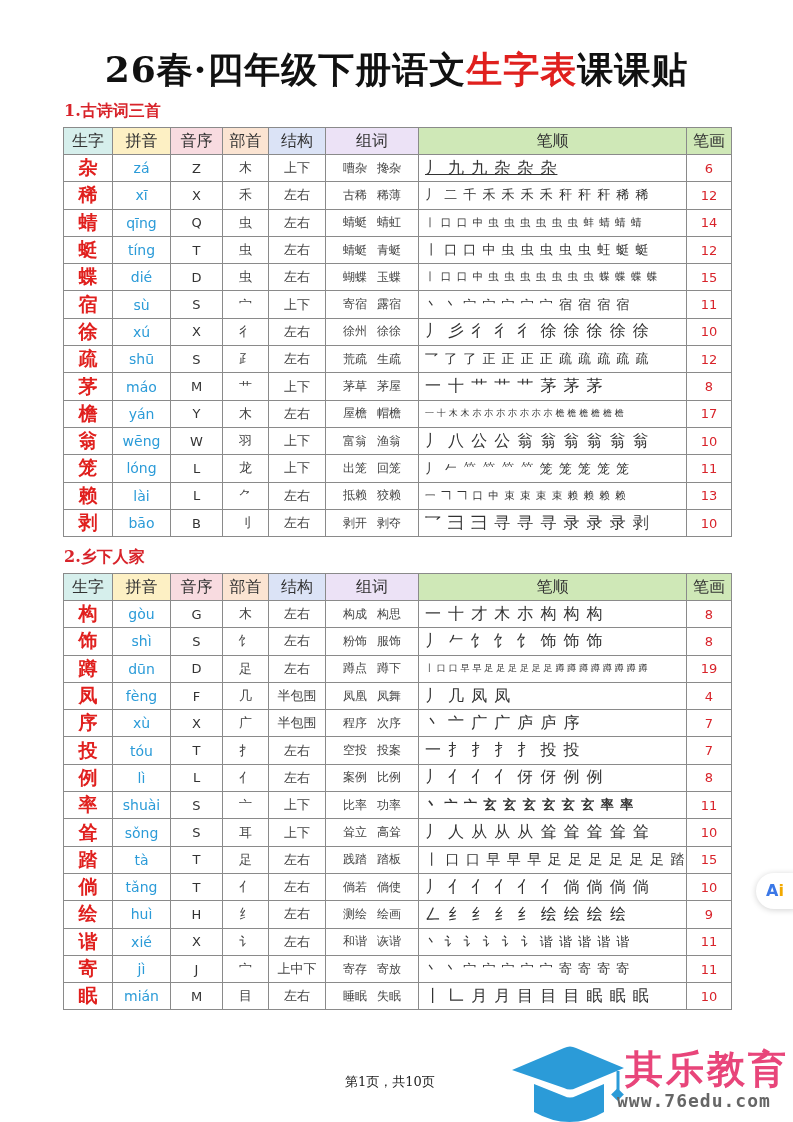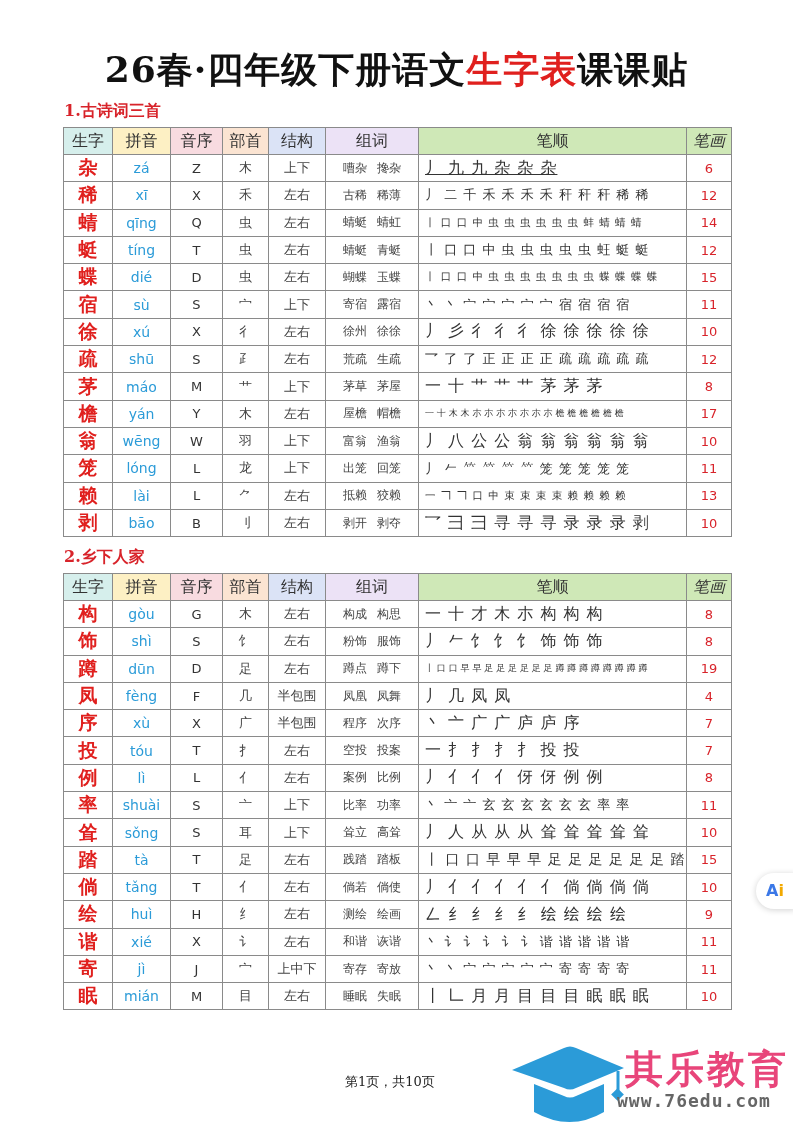--- a/index.html
+++ b/index.html
@@ -18,21 +18,21 @@
   .char-table th { height:26px; font-family:"DejaVu Serif", serif; font-weight:normal;
            font-size:16px; color:#333; }
   .char-table td { height:26.3px; }
   th.h-char { background:#d6efec; }
   th.h-pinyin { background:#fdf0c4; }
   th.h-index { background:#f8dbe0; }
   th.h-radical { background:#fbe4d2; }
   th.h-structure { background:#dbe3f6; }
   th.h-words { background:#ece2f6; }
   th.h-order { background:#cfe8b7; }
-  th.h-count { background:#cfe8b7;font-style:italic; }
+  th.h-count { background:#cfe8b7; }
   td.c-char { color:#e0201e; font-size:19px; font-weight:bold; font-family:"DejaVu Serif", serif; }
   td.c-pinyin { color:#2b9bd8; font-size:14px; }
   td.c-index { color:#333; font-size:13px; }
   td.c-radical { color:#444; font-size:13px; font-family:"DejaVu Serif", serif; }
   td.c-structure { color:#444; font-size:13px; font-family:"DejaVu Serif", serif; }
   td.c-words { color:#444; font-size:12px; font-family:"DejaVu Serif", serif; word-spacing:6px; }
   td.c-order { text-align:left; padding-left:6px; color:#333; font-family:"DejaVu Serif", serif;
            letter-spacing:2px; }
   td.c-count { color:#d8232a; font-size:13px; }
   .page-num { position:absolute; left:345px; top:1073px; font-size:13px;
@@ -316,21 +316,21 @@
         <td class="c-order" style="font-size: 16px; letter-spacing: 1px;">丿 亻 亻 亻 伢 伢 例 例</td>
         <td class="c-count">8</td>
       </tr>
       <tr>
         <td class="c-char">率</td>
         <td class="c-pinyin">shuài</td>
         <td class="c-index">S</td>
         <td class="c-radical">亠</td>
         <td class="c-structure">上下</td>
         <td class="c-words">比率 功率</td>
-        <td class="c-order" style="font-size: 13px; letter-spacing: 1px;">丶 亠 亠 玄 玄 玄 玄 玄 玄 率 率</td>
+        <td class="c-order" style="font-size: 13px; letter-spacing: 1px; font-weight: bold;">丶 亠 亠 玄 玄 玄 玄 玄 玄 率 率</td>
         <td class="c-count">11</td>
       </tr>
       <tr>
         <td class="c-char">耸</td>
         <td class="c-pinyin">sǒng</td>
         <td class="c-index">S</td>
         <td class="c-radical">耳</td>
         <td class="c-structure">上下</td>
         <td class="c-words">耸立 高耸</td>
         <td class="c-order" style="font-size: 16px; letter-spacing: 1px;">丿 人 从 从 从 耸 耸 耸 耸 耸</td>

